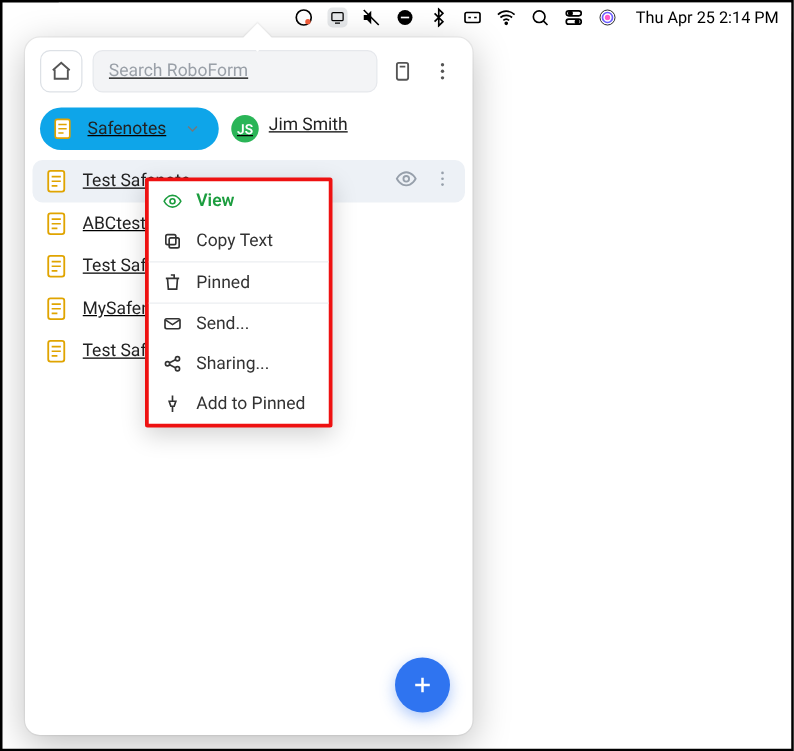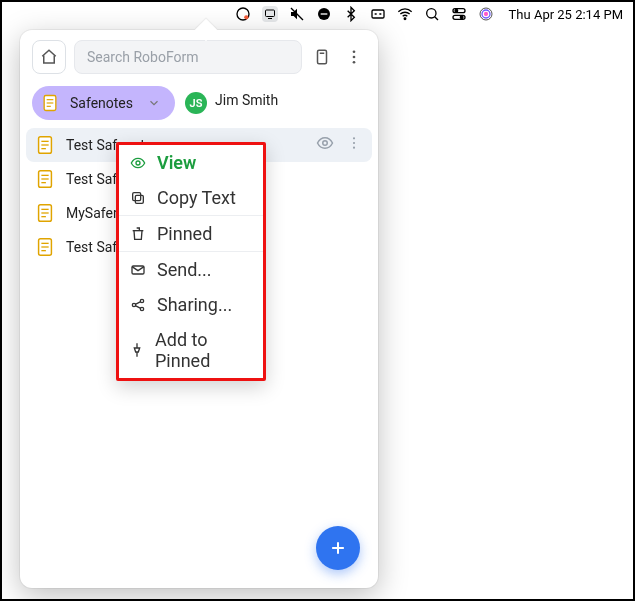--- a/index.html
+++ b/index.html
@@ -4,33 +4,33 @@
 <style>
   * { box-sizing: border-box; margin: 0; padding: 0; font-family: -apple-system, BlinkMacSystemFont, "Segoe UI", Roboto, sans-serif; }
   body { width: 635px; height: 601px; background: #fff; border: 2px solid #000; position: relative; overflow: hidden; }
   .menubar { height: 24px; background: #fff; display: flex; align-items: center; justify-content: flex-end; padding: 0 10px; gap: 11px; font-size: 13px; margin-left: 45px; }
   .menubar .mb-icon { width: 16px; height: 16px; display: flex; align-items: center; justify-content: center; color: #000; }
   .menubar .mb-icon svg { width: 16px; height: 16px; }
   .menubar .datetime { margin-left: 4px; font-size: 13px; }
   .panel {
     position: absolute; left: 18px; top: 28px; width: 358px; height: 558px;
     background: #fff; border-radius: 12px; box-shadow: 0 8px 30px rgba(0,0,0,0.25), 0 0 0 1px rgba(0,0,0,0.05);
-    display:flex; flex-direction:column;
+    display:flex; flex-direction:column;text-decoration:underline;
   }
   .panel::before {
     content:''; position:absolute; top:-8px; left:178px; width:16px; height:16px; background:#fff;
     transform: rotate(45deg); box-shadow: -1px -1px 1px rgba(0,0,0,0.05);
   }
   .topbar { display:flex; align-items:center; gap:8px; padding:10px 12px 8px 12px; }
   .home-btn { width:34px; height:34px; border:1px solid #dde1e6; border-radius:8px; display:flex; align-items:center; justify-content:center; background:#fff; color:#555; }
   .search { flex:1; height:34px; border:1px solid #e6e8ec; border-radius:8px; background:#f3f4f6; padding:0 12px; font-size:14px; color:#8a8f98; outline:none; }
   .search::placeholder { color:#9aa0a8; }
   .top-icon { width:24px; height:24px; display:flex; align-items:center; justify-content:center; color:#555; cursor:pointer; }
   .chipbar { display:flex; align-items:center; padding:4px 12px 8px 12px; }
-  .chip { display:flex; align-items:center; gap:10px; background:#c4b5fd; border-radius:18px; padding:6px 14px 6px 8px; height:34px; }
+  .chip { display:flex; align-items:center; gap:10px; background:#0ea5e9; border-radius:18px; padding:6px 14px 6px 8px; height:34px; }
   .chip .note-ico { width:20px; height:20px; }
   .chip .label { font-size:14px; color:#222; }
   .chip .chev { color:#777; margin-left:4px; }
   .userchip { display:flex; align-items:flex-start; gap:8px; margin-left:10px; }
   .avatar { width:22px; height:22px; border-radius:50%; background:#2ab557; color:#fff; font-size:11px; font-weight:600; display:flex; align-items:center; justify-content:center; }
   .username { font-size:14px; color:#222; }
   .filters { display:flex; gap:10px; padding:0 12px 10px 12px; }
   .filter { font-size:13px; padding:5px 8px; cursor:pointer; }
   .filter.active { color:#2f6ef0; border-bottom:2px solid #2f6ef0; }
   .filter.inactive { color:#8a8f98; }
@@ -40,21 +40,21 @@
   .row.selected { background:#edf1f6; }
   .row .ico { width:22px; height:22px; flex-shrink:0; }
   .row .txt { font-size:14px; color:#222; flex:1; white-space:nowrap; overflow:hidden; text-overflow:ellipsis; }
   .row .eye { width:20px; color:#97a0ab; }
   .row .more { width:18px; color:#97a0ab; }
   .ctxmenu {
     position:absolute; left:96px; top:14px; width:150px; background:#fff;
     border:3px solid #e11; border-radius:2px; box-shadow:0 6px 20px rgba(0,0,0,0.18);
     z-index:5;
   }
-  .ctxmenu .mi { display:flex; align-items:center; gap:10px; padding:7px 10px; font-size:18px; color:#333; cursor:pointer; }
+  .ctxmenu .mi { display:flex; align-items:center; gap:10px; padding:7px 10px; font-size:14px; color:#333; cursor:pointer; }
   .ctxmenu .mi.primary { color:#1c9d3f; font-weight:600; }
   .ctxmenu .mi .mico { width:18px; height:18px; display:flex; align-items:center; justify-content:center; }
   .ctxmenu .mi .mico svg { width:16px; height:16px; }
   .ctxmenu .sep { height:1px; background:#eceef1; margin:0; }
   .fab {
     position:absolute; right:18px; bottom:18px; width:44px; height:44px; border-radius:50%;
     background:#2f74f0; color:#fff; display:flex; align-items:center; justify-content:center;
     box-shadow:0 4px 12px rgba(47,116,240,0.4); cursor:pointer;
   }
   .fab svg { width:20px; height:20px; }
@@ -195,20 +195,29 @@
             <circle cx="12" cy="19" r="1.6"></circle>
           </svg></span>
     </div>
     <div class="row">
       <svg class="ico note-svg" viewBox="0 0 24 24">
           <rect x="5" y="3" width="14" height="18" rx="2"></rect>
           <line x1="8" y1="8" x2="16" y2="8"></line>
           <line x1="8" y1="12" x2="16" y2="12"></line>
           <line x1="8" y1="16" x2="13" y2="16"></line>
         </svg>
+      <span class="txt">ABCtest</span>
+    </div>
+    <div class="row">
+      <svg class="ico note-svg" viewBox="0 0 24 24">
+          <rect x="5" y="3" width="14" height="18" rx="2"></rect>
+          <line x1="8" y1="8" x2="16" y2="8"></line>
+          <line x1="8" y1="12" x2="16" y2="12"></line>
+          <line x1="8" y1="16" x2="13" y2="16"></line>
+        </svg>
       <span class="txt">Test Safenote 3</span>
     </div>
     <div class="row">
       <svg class="ico note-svg" viewBox="0 0 24 24">
           <rect x="5" y="3" width="14" height="18" rx="2"></rect>
           <line x1="8" y1="8" x2="16" y2="8"></line>
           <line x1="8" y1="12" x2="16" y2="12"></line>
           <line x1="8" y1="16" x2="13" y2="16"></line>
         </svg>
       <span class="txt">MySafenote</span>

